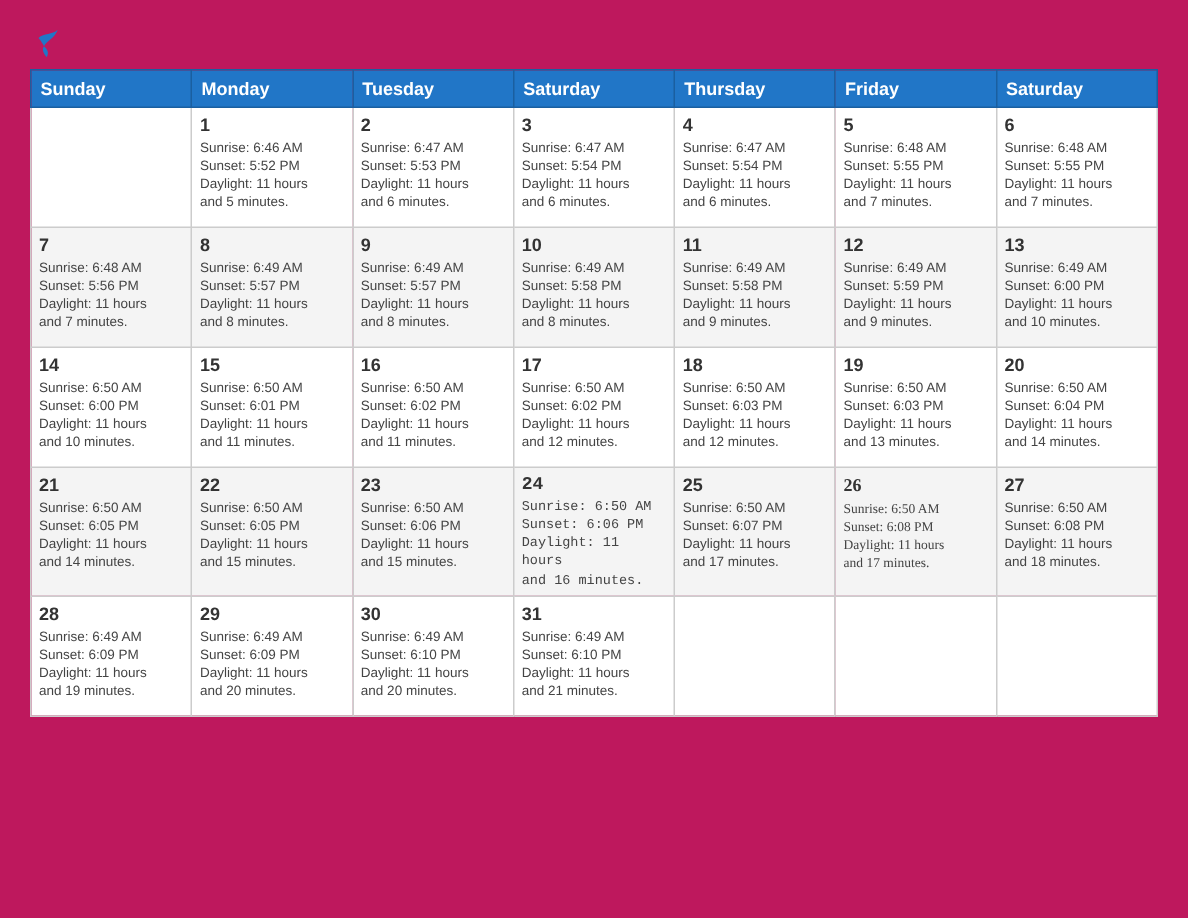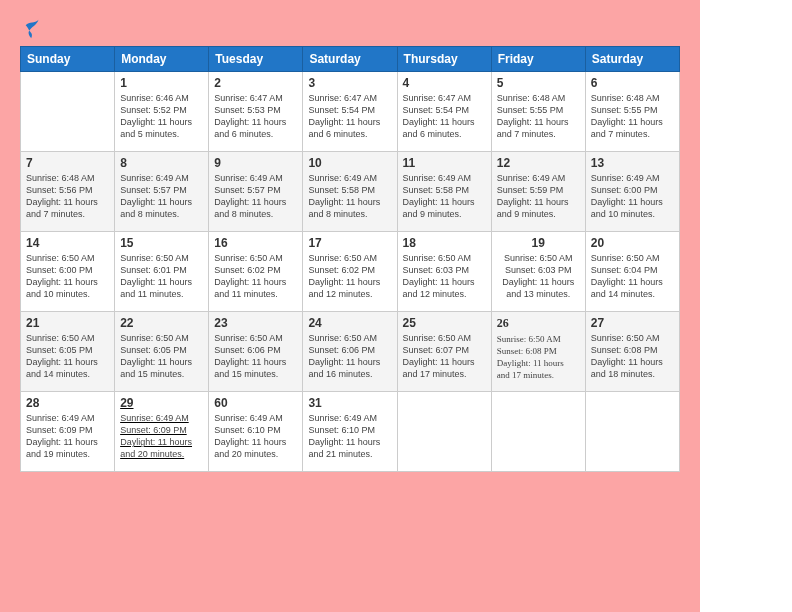--- a/index.html
+++ b/index.html
@@ -4,24 +4,24 @@
   <style>
     * { margin: 0; padding: 0; box-sizing: border-box; }
     body {
       font-family: Arial, sans-serif;
       background: #fff;
       width: 792px;
       height: 612px;
       overflow: hidden;
     }
     .page {
-      width: 700px;
+      width: 792px;
       min-height: 612px;
       padding: 18px 20px 10px 20px;
-      background: #fca5a5;
+      background: #be185d;
     }
     .header {
       display: flex;
       align-items: flex-start;
       justify-content: space-between;
       margin-bottom: 6px;
     }
     .logo {
       display: flex;
       align-items: center;
@@ -212,21 +212,21 @@
             <div class="day-info">Sunrise: 6:50 AM<br>Sunset: 6:02 PM<br>Daylight: 11 hours<br>and 11 minutes.</div>
           </td>
           <td style="background: rgb(255, 255, 255);">
             <span class="day-number">17</span>
             <div class="day-info">Sunrise: 6:50 AM<br>Sunset: 6:02 PM<br>Daylight: 11 hours<br>and 12 minutes.</div>
           </td>
           <td style="background: rgb(255, 255, 255); margin-left: 32px;">
             <span class="day-number">18</span>
             <div class="day-info">Sunrise: 6:50 AM<br>Sunset: 6:03 PM<br>Daylight: 11 hours<br>and 12 minutes.</div>
           </td>
-          <td style="background: rgb(255, 255, 255); text-align: center;">
+          <td style="background: rgb(255, 255, 255);">
             <span class="day-number">19</span>
             <div class="day-info">Sunrise: 6:50 AM<br>Sunset: 6:03 PM<br>Daylight: 11 hours<br>and 13 minutes.</div>
           </td>
           <td style="background: rgb(255, 255, 255);">
             <span class="day-number">20</span>
             <div class="day-info">Sunrise: 6:50 AM<br>Sunset: 6:04 PM<br>Daylight: 11 hours<br>and 14 minutes.</div>
           </td>
         </tr>
         <tr>
           <td style="background: rgb(244, 244, 244);">
@@ -234,21 +234,21 @@
             <div class="day-info">Sunrise: 6:50 AM<br>Sunset: 6:05 PM<br>Daylight: 11 hours<br>and 14 minutes.</div>
           </td>
           <td style="background: rgb(244, 244, 244); margin-top: 24px;">
             <span class="day-number">22</span>
             <div class="day-info">Sunrise: 6:50 AM<br>Sunset: 6:05 PM<br>Daylight: 11 hours<br>and 15 minutes.</div>
           </td>
           <td style="background: rgb(244, 244, 244);">
             <span class="day-number">23</span>
             <div class="day-info">Sunrise: 6:50 AM<br>Sunset: 6:06 PM<br>Daylight: 11 hours<br>and 15 minutes.</div>
           </td>
-          <td style="background: rgb(244, 244, 244);">
+          <td style="background: rgb(244, 244, 244); font-family: Liberation Mono, monospace;">
             <span class="day-number">24</span>
             <div class="day-info">Sunrise: 6:50 AM<br>Sunset: 6:06 PM<br>Daylight: 11 hours<br>and 16 minutes.</div>
           </td>
           <td style="background: rgb(244, 244, 244);">
             <span class="day-number">25</span>
             <div class="day-info">Sunrise: 6:50 AM<br>Sunset: 6:07 PM<br>Daylight: 11 hours<br>and 17 minutes.</div>
           </td>
           <td style="background: rgb(244, 244, 244); font-family: Liberation Serif, serif;">
             <span class="day-number">26</span>
             <div class="day-info">Sunrise: 6:50 AM<br>Sunset: 6:08 PM<br>Daylight: 11 hours<br>and 17 minutes.</div>
@@ -256,26 +256,26 @@
           <td style="background: rgb(244, 244, 244);">
             <span class="day-number">27</span>
             <div class="day-info">Sunrise: 6:50 AM<br>Sunset: 6:08 PM<br>Daylight: 11 hours<br>and 18 minutes.</div>
           </td>
         </tr>
         <tr>
           <td style="background: rgb(255, 255, 255);">
             <span class="day-number">28</span>
             <div class="day-info">Sunrise: 6:49 AM<br>Sunset: 6:09 PM<br>Daylight: 11 hours<br>and 19 minutes.</div>
           </td>
-          <td style="background: rgb(255, 255, 255); text-decoration: underline;">
+          <td style="background: rgb(255, 255, 255);">
             <span class="day-number">29</span>
             <div class="day-info">Sunrise: 6:49 AM<br>Sunset: 6:09 PM<br>Daylight: 11 hours<br>and 20 minutes.</div>
           </td>
           <td style="background: rgb(255, 255, 255);">
-            <span class="day-number">60</span>
+            <span class="day-number">30</span>
             <div class="day-info">Sunrise: 6:49 AM<br>Sunset: 6:10 PM<br>Daylight: 11 hours<br>and 20 minutes.</div>
           </td>
           <td style="background: rgb(255, 255, 255);">
             <span class="day-number">31</span>
             <div class="day-info">Sunrise: 6:49 AM<br>Sunset: 6:10 PM<br>Daylight: 11 hours<br>and 21 minutes.</div>
           </td>
           <td class="empty-cell" style="background: rgb(255, 255, 255);"></td>
           <td class="empty-cell" style="background: rgb(255, 255, 255);"></td>
           <td class="empty-cell" style="background: rgb(255, 255, 255);"></td>
         </tr>

